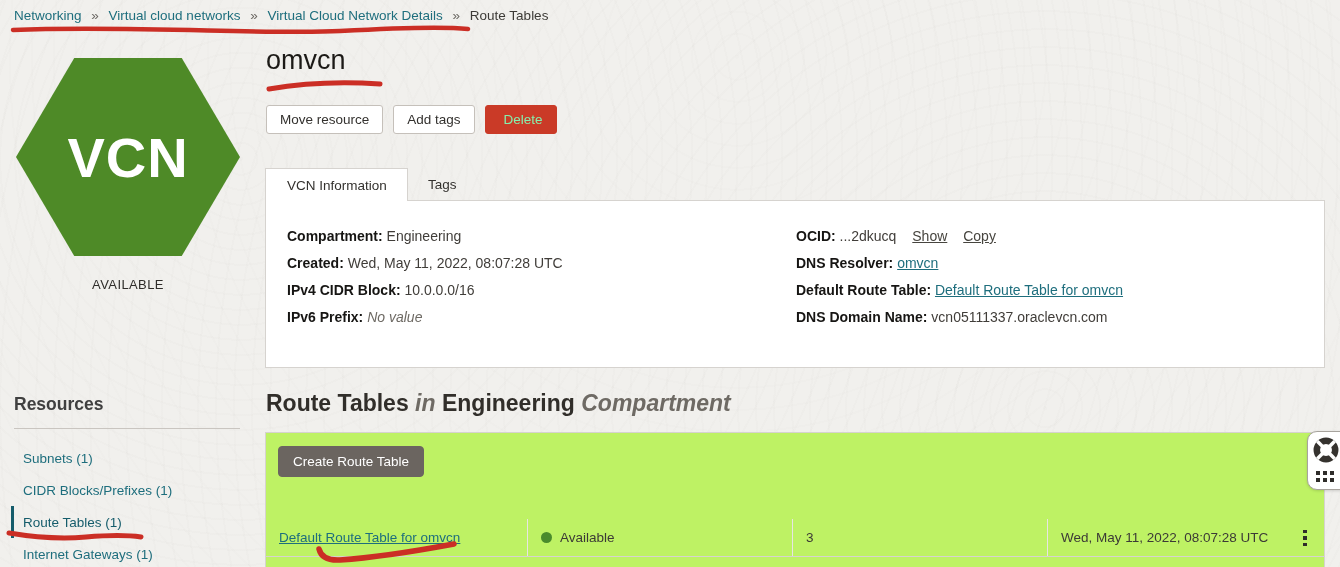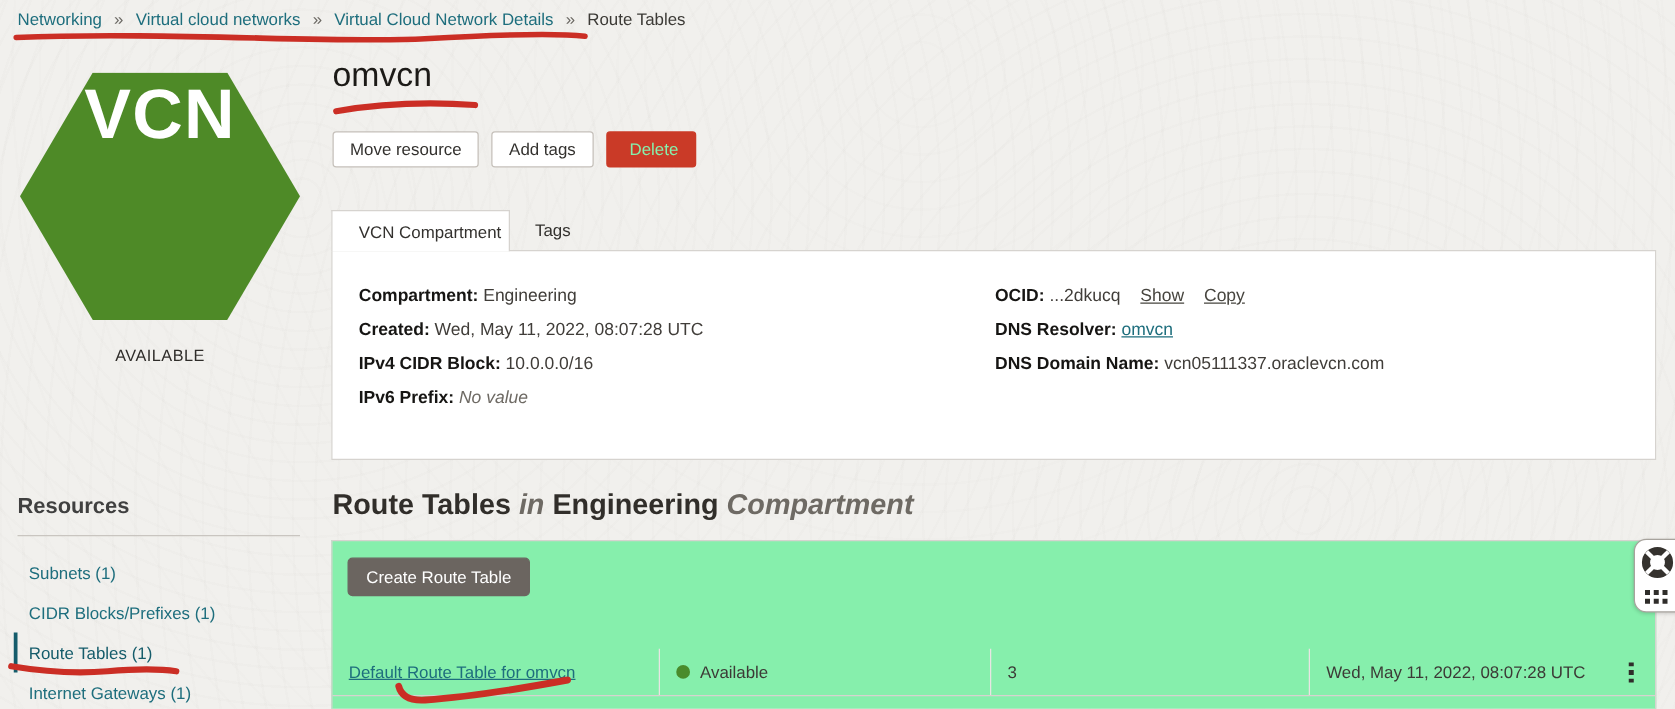--- a/index.html
+++ b/index.html
@@ -18,21 +18,21 @@
   
   .breadcrumb { position:absolute; top:8px; left:14px; font-size:13.5px; }
   .breadcrumb .crumb { color:#1e6e7d; cursor:pointer; }
   .breadcrumb .crumb.current { color:#3c3a36; cursor:default; }
   .breadcrumb .sep { color:#6b6863; margin:0 6px; }
 
   
   .hexagon { position:absolute; top:58px; left:16px; width:224px; height:198px;
     background:#4e8a27;
     clip-path:polygon(26% 0, 74% 0, 100% 50%, 74% 100%, 26% 100%, 0 50%);
-    display:flex; justify-content:center; }
+    display:flex; align-items:center; justify-content:center; }
   .hexagon .vcn-text { color:#fff; font-size:56px; font-weight:bold; letter-spacing:1px; }
   .entity-status { position:absolute; top:277px; left:16px; width:224px; text-align:center;
     font-size:13px; color:#2f2d2a; letter-spacing:0.4px; }
 
   .resources-heading { position:absolute; top:394px; left:14px; font-size:17.5px; color:#404040; }
   .resources-divider { position:absolute; top:428px; left:14px; width:226px; height:1px; background:#c9c5c0; }
   .resources-list { position:absolute; top:442px; left:11px; width:235px; list-style:none; }
   .resources-list li { height:32px; display:flex; align-items:center; padding-left:9px;
     font-size:13.5px; color:#1e6e7d; border-left:3px solid transparent; cursor:pointer; }
   .resources-list li.active { border-left-color:#155c6b; font-weight:normal; color:#155c6b; }
@@ -61,21 +61,21 @@
   .info-row .val.italic { font-style:italic; color:#6e6a64; }
   .inline-link { color:#1e6e7d; text-decoration:underline; cursor:pointer; }
   .muted-link { color:#47453f; text-decoration:underline; cursor:pointer; margin-left:12px; }
 
   
   .section-heading { position:absolute; top:390px; left:266px; font-size:23px; color:#312e2a; }
   .section-heading .it { font-style:italic; color:#6e6a64; }
 
   
   .table-card { position:absolute; top:432px; left:265px; width:1060px; height:136px;
-    background:#86efac; border:1px solid #d6d3cf; }
+    background:#bef264; border:1px solid #d6d3cf; }
   .btn.create { background:#6b6560; border:1px solid #6b6560; color:#fff; border-radius:4px;
     margin:13px 0 0 12px; padding:7px 14px; }
   .tbl-header { position:absolute; top:50px; left:0; width:100%; height:36px; display:flex;
     border-top:1px solid #d6d3cf; border-bottom:1px solid #d6d3cf; }
   .tbl-header .hcell { display:flex; align-items:center; padding-left:13px; font-size:13.5px;
     font-weight:bold; color:#1d1b18; border-right:1px solid #d6d3cf; position:relative; cursor:pointer; }
   .tbl-header .hcell:last-child { border-right:none; }
   .c-name { width:262px; } .c-state { width:265px; } .c-rules { width:255px; } .c-created { width:276px; flex:1; }
   .sort-arrow { position:absolute; right:16px; top:12px; width:0; height:0;
     border-left:6px solid transparent; border-right:6px solid transparent; border-top:7px solid #2f2d2a; }
@@ -118,21 +118,21 @@
 </div>
 <div class="entity-status">AVAILABLE</div>
 
 <h1 class="page-title">omvcn</h1>
 <div class="action-row">
   <button class="btn secondary">Move resource</button>
   <button class="btn secondary">Add tags</button>
   <button class="btn danger">Delete</button>
 </div>
 
-<div class="tab-active">VCN Compartment</div>
+<div class="tab-active">VCN Information</div>
 <div class="tab-inactive">Tags</div>
 
 <section class="info-panel">
   <div class="info-col left">
     <div class="info-row">
       <b>Compartment:</b>
       <span class="val">Engineering</span>
     </div>
     <div class="info-row">
       <b>Created:</b>
@@ -150,20 +150,24 @@
   <div class="info-col right">
     <div class="info-row">
       <b>OCID:</b>
       <span class="val">...2dkucq</span>
       <span class="muted-link">Show</span>
       <span class="muted-link">Copy</span>
     </div>
     <div class="info-row">
       <b>DNS Resolver:</b>
       <span class="inline-link">omvcn</span>
+    </div>
+    <div class="info-row">
+      <b>Default Route Table:</b>
+      <span class="inline-link">Default Route Table for omvcn</span>
     </div>
     <div class="info-row">
       <b>DNS Domain Name:</b>
       <span class="val">vcn05111337.oraclevcn.com</span>
     </div>
   </div>
 </section>
 
 <h2 class="resources-heading">Resources</h2>
 <div class="resources-divider"></div>

